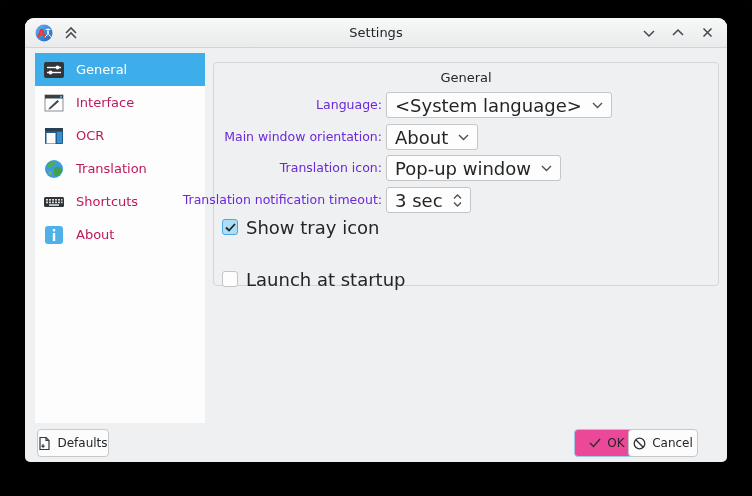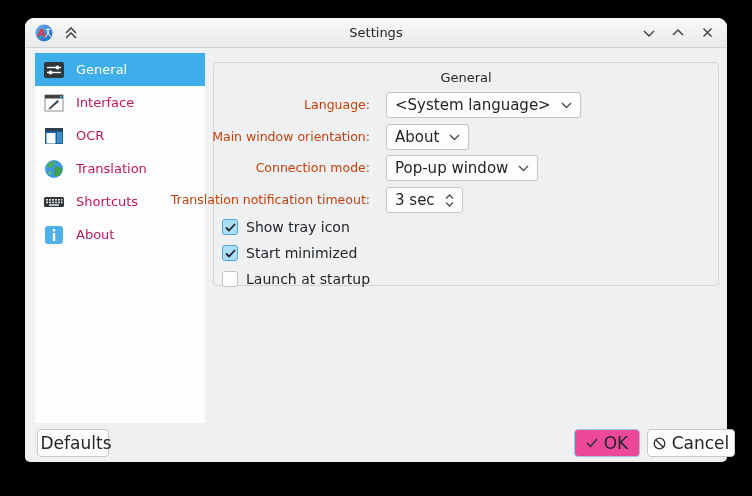--- a/index.html
+++ b/index.html
@@ -21,40 +21,40 @@
   .sidebar{position:absolute;left:10px;top:35px;width:170px;height:370px;background:#fdfdfd;}
   .side-item{height:33px;display:flex;align-items:center;padding-left:8px;gap:11px;font-size:13px;
              color:#be185d;cursor:pointer;}
   .side-item.selected{background:#3daee9;color:#ffffff;}
   .side-ic{width:22px;height:22px;flex:0 0 22px;display:flex;align-items:center;justify-content:center;}
   
   .groupbox{position:absolute;left:188px;top:44px;width:506px;height:224px;border:1px solid #d4d5d6;
             border-radius:4px;box-sizing:border-box;}
   .group-title{position:absolute;left:0;right:0;top:7px;text-align:center;font-size:13px;color:#232629;}
   .form-row{position:absolute;left:0;width:100%;height:26px;}
-  .form-label{position:absolute;right:348px;top:0;height:26px;line-height:26px;white-space:nowrap;
-              font-size:12.5px;color:#c2410c;}
+  .form-label{position:absolute;right:336px;top:0;height:26px;line-height:26px;white-space:nowrap;
+              font-size:12.5px;color:#6d28d9;}
   .ctrl{position:absolute;left:172px;top:0;height:26px;display:inline-flex;align-items:center;gap:10px;
         background:#fdfdfd;border:1px solid #c3c5c6;border-radius:3px;box-sizing:border-box;
-        padding:4px 8px;font-size:15px;color:#232629;cursor:pointer;text-align:right;}
+        padding:4px 8px;font-size:18px;color:#232629;cursor:pointer;text-align:right;}
   .row-0{top:29px}.row-1{top:61px}.row-2{top:92px}.row-3{top:124px}
   .spin-arrows{display:flex;flex-direction:column;gap:1px;align-items:center;}
   .check-row{position:absolute;left:8px;height:20px;display:flex;align-items:center;gap:8px;
-             font-size:14px;color:#232629;cursor:pointer;}
+             font-size:18px;color:#232629;cursor:pointer;}
   .chk-0{top:154px}.chk-1{top:180px}.chk-2{top:206px}
   .checkbox{width:16px;height:16px;border:1px solid #c3c5c6;border-radius:3px;background:#fdfdfd;
             box-sizing:border-box;display:flex;align-items:center;justify-content:center;}
   .checkbox.checked{background:#aeddf7;border-color:#4aa8dd;}
   
   .btn{position:absolute;top:411px;height:28px;border-radius:4px;background:#fcfcfc;border:1px solid #c6c8c9;
        box-sizing:border-box;display:flex;align-items:center;justify-content:center;gap:6px;
-       font-size:17px;color:#232629;cursor:pointer;}
+       font-size:12px;color:#232629;cursor:pointer;}
   .btn-defaults{left:12px;width:72px;}
   .btn-ok{left:549px;width:66px;background:#ec4899;border-color:#a0c8e2;}
-  .btn-cancel{left:622px;width:88px;}
+  .btn-cancel{left:603px;width:70px;}
 </style>
 </head>
 <body>
 
 <div class="stage">
   <div class="window">
 
     <div class="titlebar">
       <div class="tb-left">
         <svg class="appicon" viewBox="0 0 18 18">
@@ -201,21 +201,21 @@
         <span class="form-label">Main window orientation:</span>
         <div class="ctrl" style="min-width:82px;justify-content:space-between;">
           <span>About</span>
           <svg width="11" height="7" viewBox="0 0 11 7">
             <polyline points="1,1 5.5,5.5 10,1" fill="none" stroke="#4d5053" stroke-width="1.4"></polyline>
           </svg>
         </div>
       </div>
 
       <div class="form-row row-2">
-        <span class="form-label">Connection mode:</span>
+        <span class="form-label">Translation icon:</span>
         <div class="ctrl">
           <span>Pop-up window</span>
           <svg width="11" height="7" viewBox="0 0 11 7">
             <polyline points="1,1 5.5,5.5 10,1" fill="none" stroke="#4d5053" stroke-width="1.4"></polyline>
           </svg>
         </div>
       </div>
 
       <div class="form-row row-3">
         <span class="form-label">Translation notification timeout:</span>
@@ -233,28 +233,20 @@
       </div>
 
       <div class="check-row chk-0">
         <span class="checkbox checked">
           <svg width="11" height="9" viewBox="0 0 11 9">
             <polyline points="1,4.5 4,7.5 10,1" fill="none" stroke="#20262b" stroke-width="1.8"></polyline>
           </svg>
         </span>
         <span>Show tray icon</span>
       </div>
-      <div class="check-row chk-1">
-        <span class="checkbox checked">
-          <svg width="11" height="9" viewBox="0 0 11 9">
-            <polyline points="1,4.5 4,7.5 10,1" fill="none" stroke="#20262b" stroke-width="1.8"></polyline>
-          </svg>
-        </span>
-        <span>Start minimized</span>
-      </div>
       <div class="check-row chk-2">
         <span class="checkbox"></span>
         <span>Launch at startup</span>
       </div>
     </div>
 
     <div class="btn btn-defaults">
       <svg width="13" height="15" viewBox="0 0 13 15">
         <path d="M2 1.5 h6 l3 3 v9 h-9 Z" fill="none" stroke="#33383c" stroke-width="1.2"></path>
         <path d="M8 1.5 v3 h3" fill="none" stroke="#33383c" stroke-width="1.2"></path>

